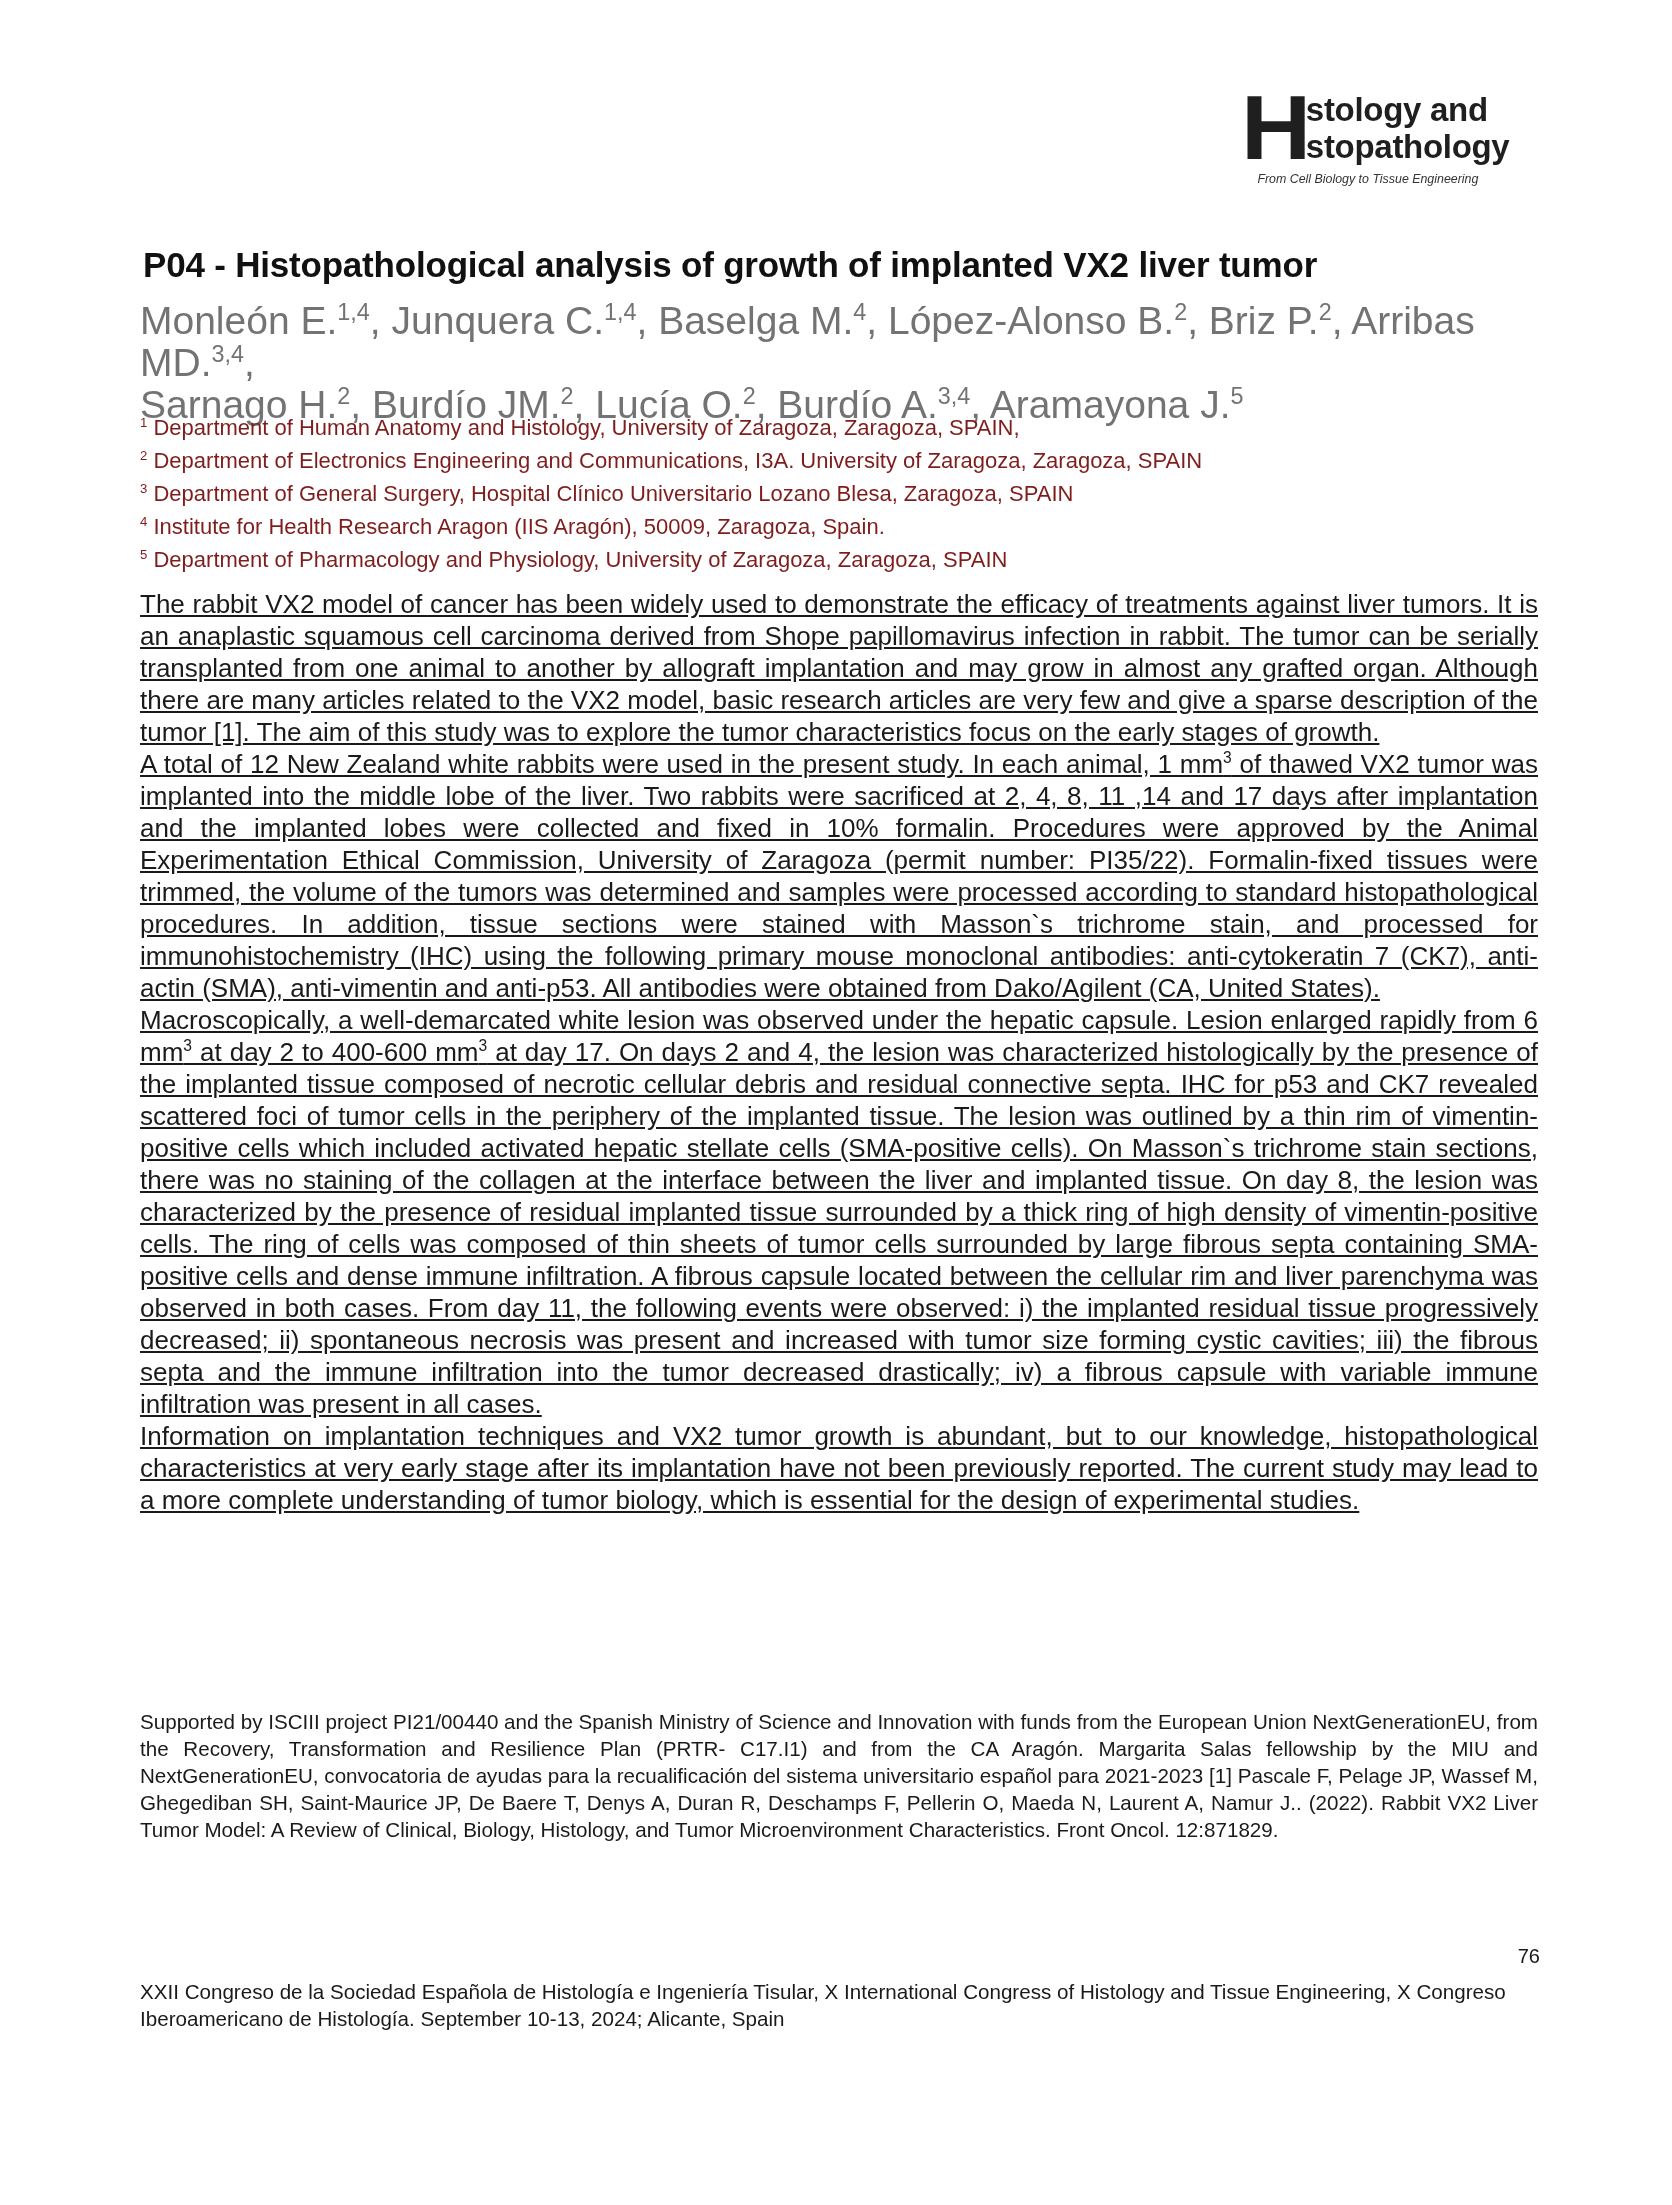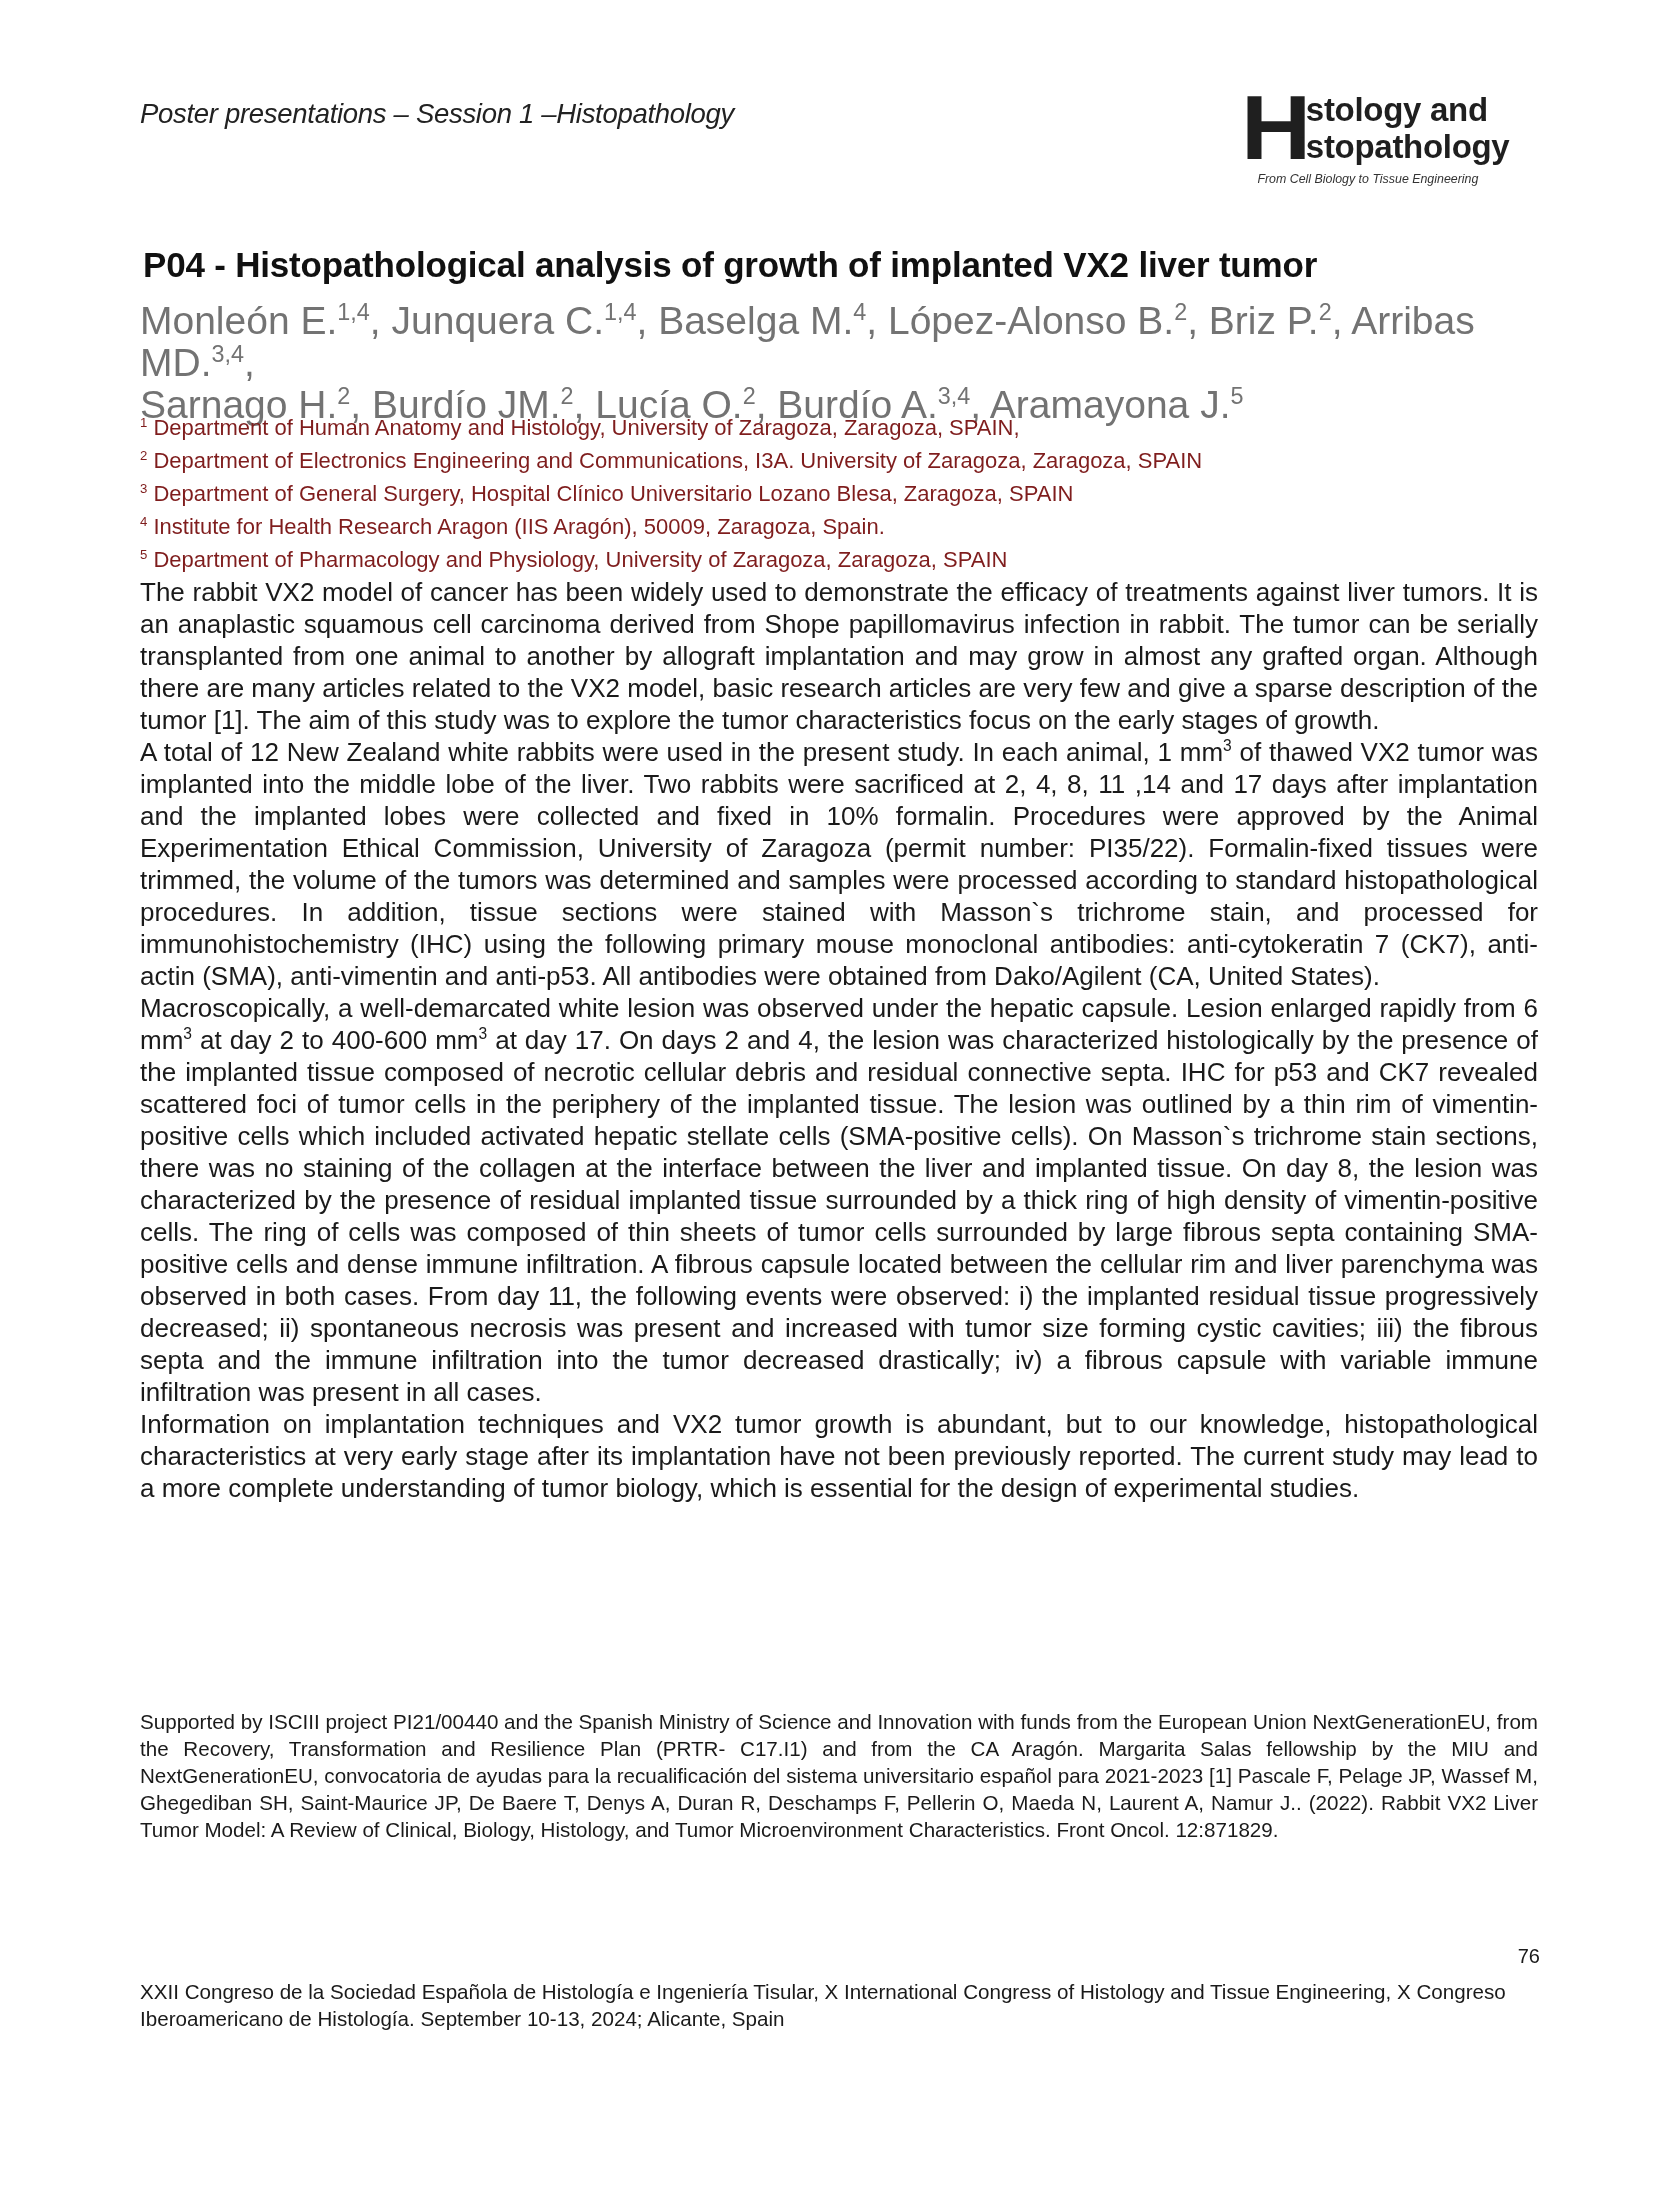--- a/index.html
+++ b/index.html
@@ -38,22 +38,22 @@
   .authors {
     position: absolute; left: 140px; top: 300px; width: 1407px;
     font-size: 39px; line-height: 42px; color: #737373;
   }
   .authors sup, .affil sup, .para sup { font-size: 0.6em; line-height: 0; vertical-align: super; }
 
   .affils { position: absolute; left: 140px; top: 411px; width: 1407px; }
   .affil { font-size: 22px; line-height: 33px; color: #7f1d1d; }
 
   .body-text {
-    position: absolute; left: 140px; top: 576px; width: 1398px;
-    font-size: 26px; line-height: 32px; text-align: justify; color: #1a1a1a;
+    position: absolute; left: 140px; top: 588px; width: 1398px;
+    font-size: 26px; line-height: 32px; text-align: justify; color: #1a1a1a; text-decoration: underline;
   }
   .para { margin: 0; }
 
   .funding {
     position: absolute; left: 140px; top: 1708px; width: 1398px;
     font-size: 20.6px; line-height: 27px; text-align: justify; color: #1a1a1a;
   }
 
   .page-number {
     position: absolute; right: 133px; top: 1945px; font-size: 20px; color: #1a1a1a;
@@ -62,21 +62,20 @@
   .footer {
     position: absolute; left: 140px; top: 1978px; width: 1387px;
     font-size: 20.6px; line-height: 27px; color: #1a1a1a;
   }
 </style>
 </head>
 <body>
 
 <div class="page">
 
-  <div class="running-header">Poster presentations – Session 1 –Histopathology</div>
 
   <div class="logo">
     <span class="logo-H">H</span>
     <span class="logo-line l1">istology and</span>
     <span class="logo-line l2">istopathology</span>
     <span class="logo-tag">From Cell Biology to Tissue Engineering</span>
   </div>
 
   <h1 class="title" style="margin:3px">P04 - Histopathological analysis of growth of implanted VX2 liver tumor</h1>
 

